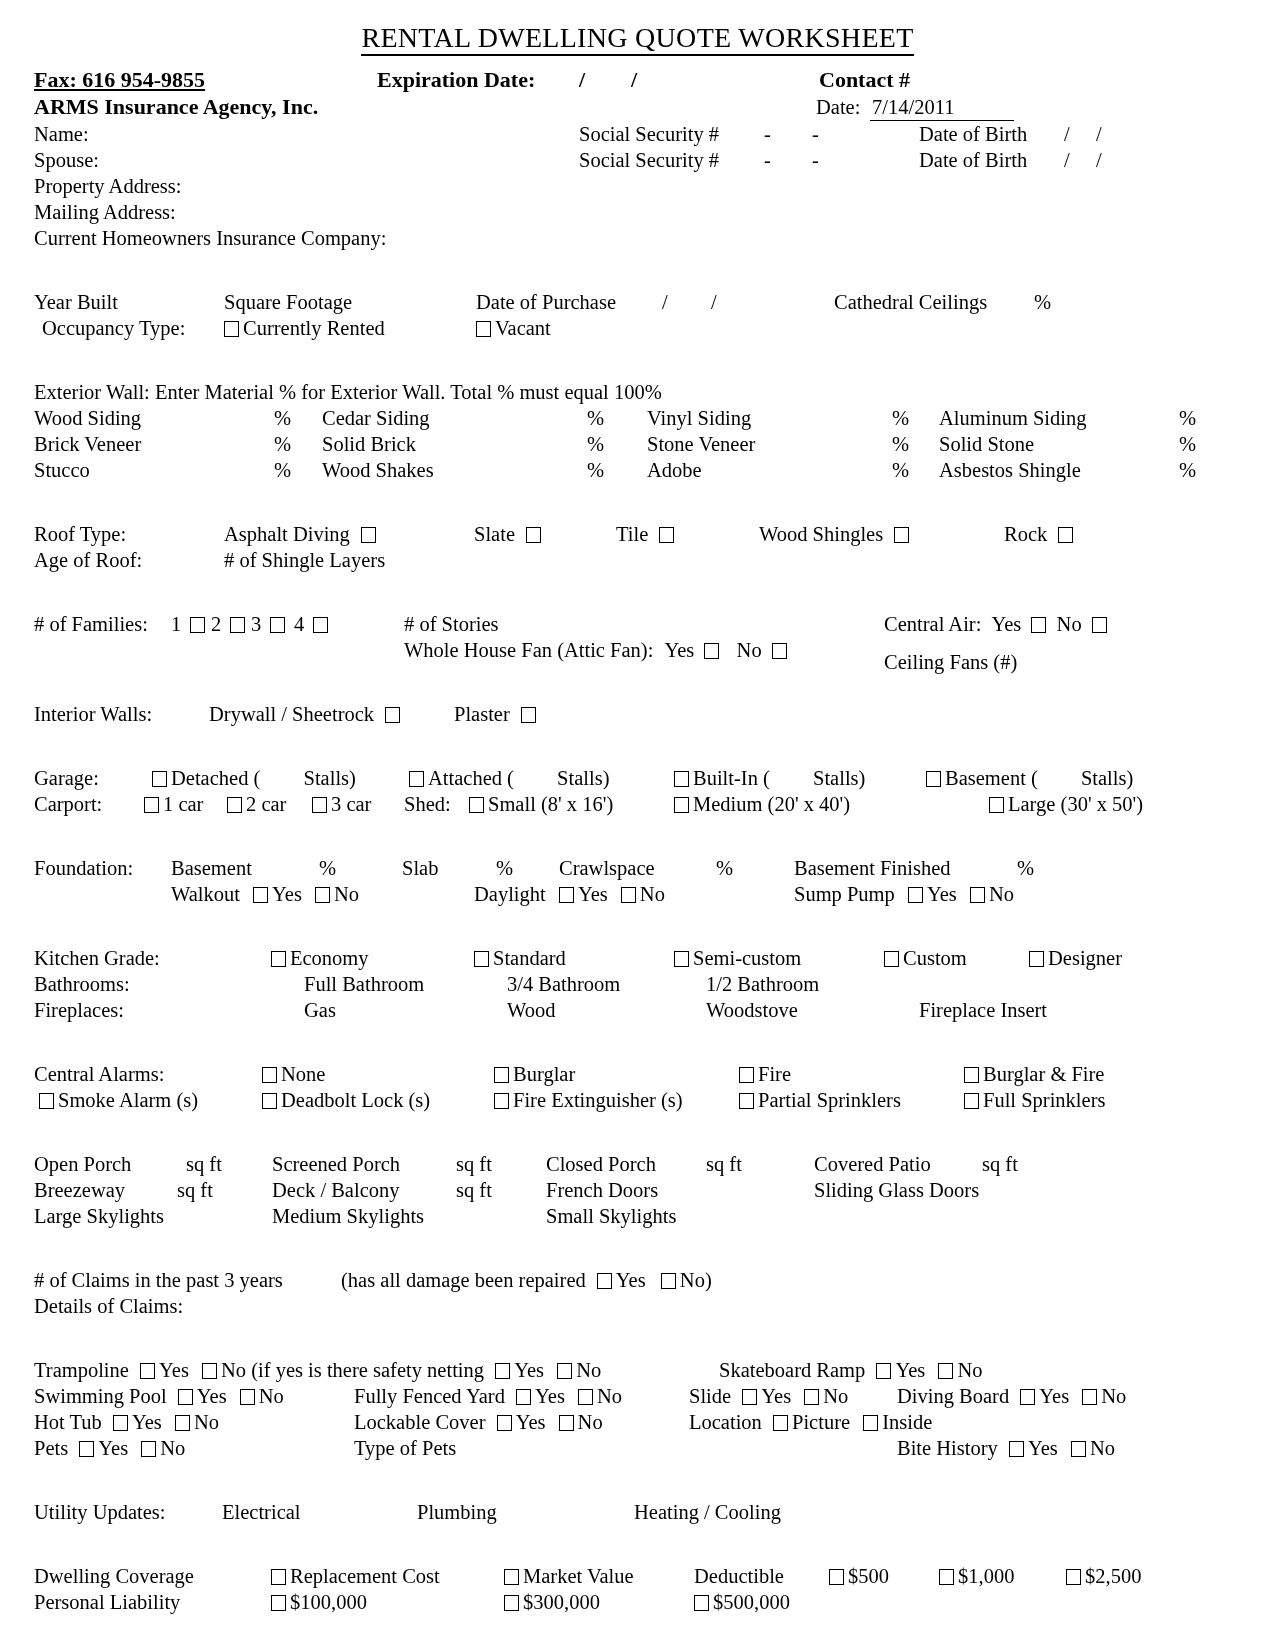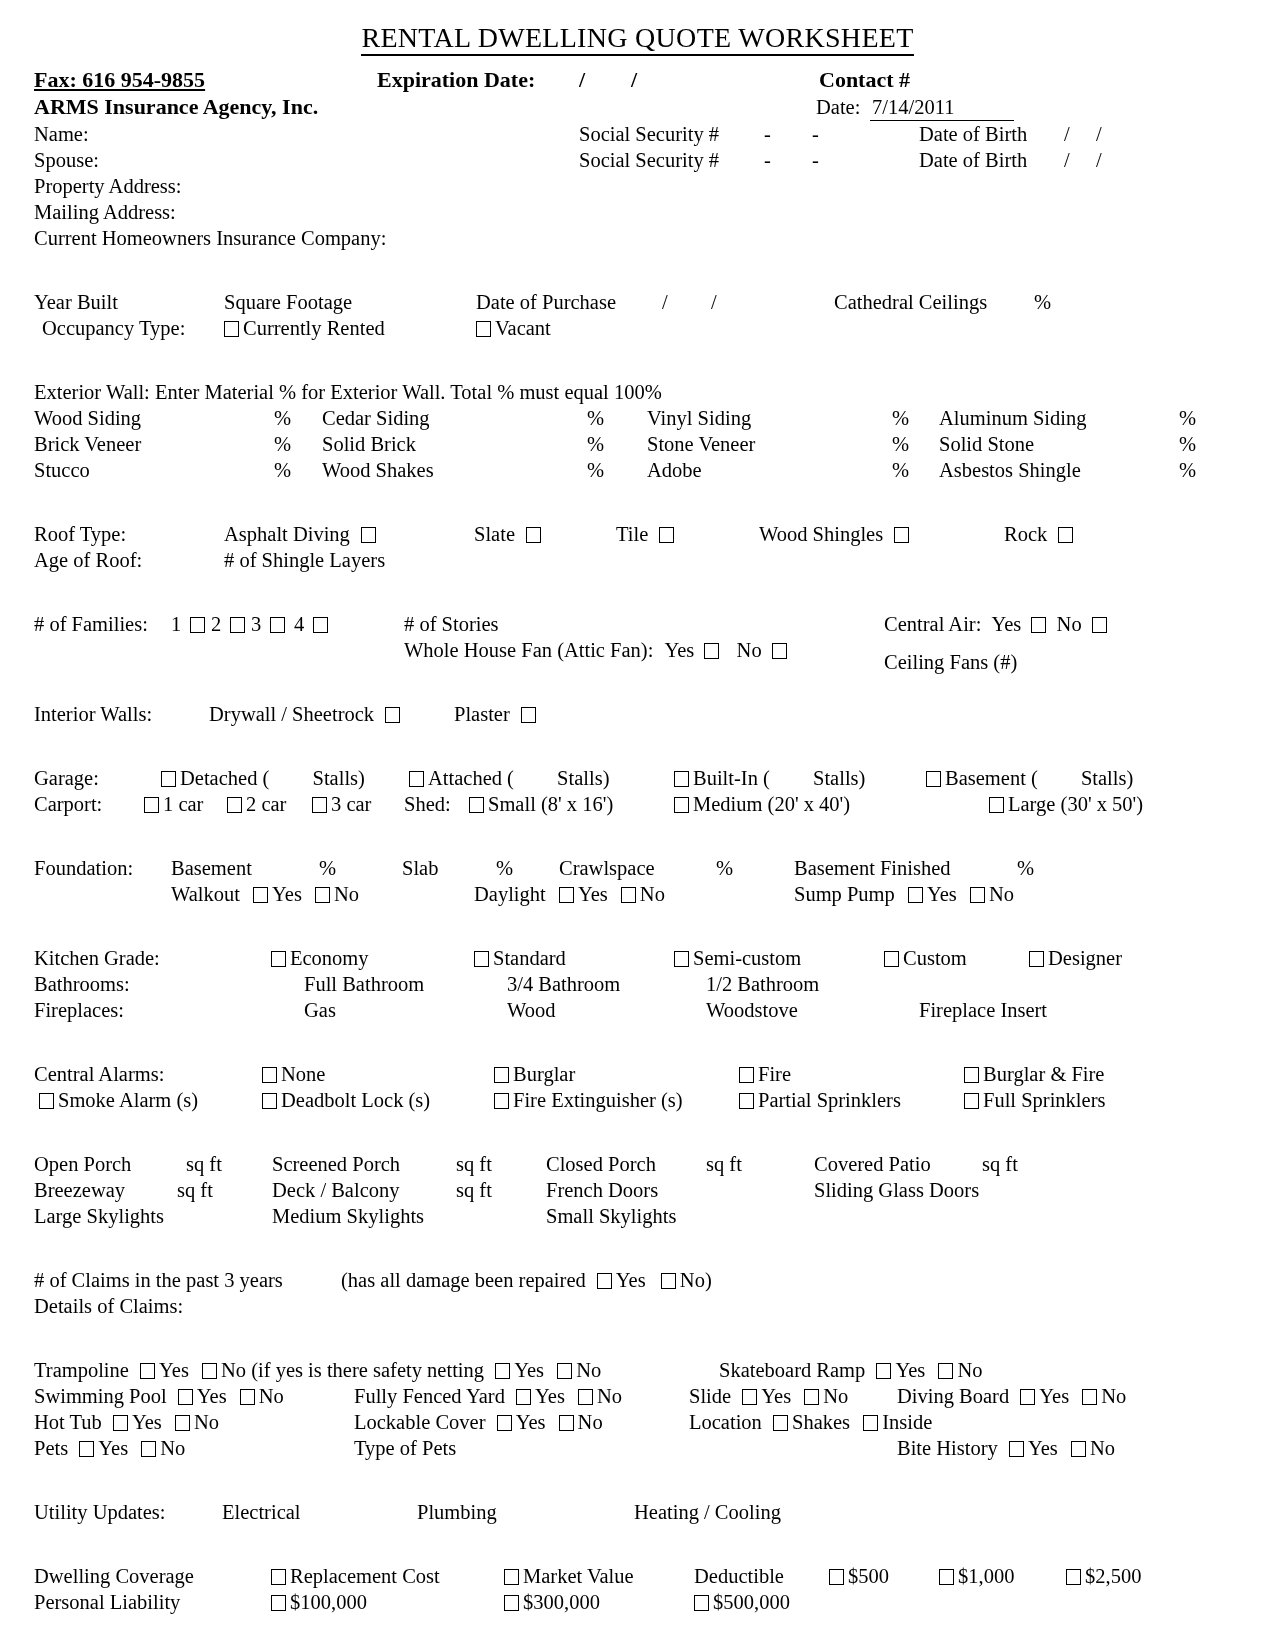--- a/index.html
+++ b/index.html
@@ -283,21 +283,21 @@
       <span class="c" style="left:420px;">
         <span class="lbl">Plaster</span>
         <span class="cb" style="margin-left:6px;"></span>
       </span>
     </div>
 
     <div class="gap-l"></div>
 
     <div class="row">
       <span class="c" style="left:0px;">Garage:</span>
-      <span class="c" style="left:119px;padding-left:8px;">
+      <span class="c" style="left:110px;padding-left:8px;">
         <span class="cb"></span><span class="lbl">Detached (</span>
         <span class="lbl" style="margin-left:38px;">Stalls)</span>
       </span>
       <span class="c" style="left:375px;">
         <span class="cb"></span><span class="lbl">Attached (</span>
         <span class="lbl" style="margin-left:38px;">Stalls)</span>
       </span>
       <span class="c" style="left:640px;">
         <span class="cb"></span><span class="lbl">Built-In (</span>
         <span class="lbl" style="margin-left:38px;">Stalls)</span>
@@ -525,21 +525,21 @@
         <span class="cb" style="margin-left:6px;"></span><span class="lbl">Yes</span>
         <span class="cb" style="margin-left:8px;"></span><span class="lbl">No</span>
       </span>
       <span class="c" style="left:320px;">
         <span class="lbl">Lockable Cover</span>
         <span class="cb" style="margin-left:6px;"></span><span class="lbl">Yes</span>
         <span class="cb" style="margin-left:8px;"></span><span class="lbl">No</span>
       </span>
       <span class="c" style="left:655px;">
         <span class="lbl">Location</span>
-        <span class="cb" style="margin-left:6px;"></span><span class="lbl">Shakes</span>
+        <span class="cb" style="margin-left:6px;"></span><span class="lbl">Picture</span>
         <span class="cb" style="margin-left:8px;"></span><span class="lbl">Inside</span>
       </span>
     </div>
 
     <div class="row">
       <span class="c" style="left:0px;">
         <span class="lbl">Pets</span>
         <span class="cb" style="margin-left:6px;"></span><span class="lbl">Yes</span>
         <span class="cb" style="margin-left:8px;"></span><span class="lbl">No</span>
       </span>

